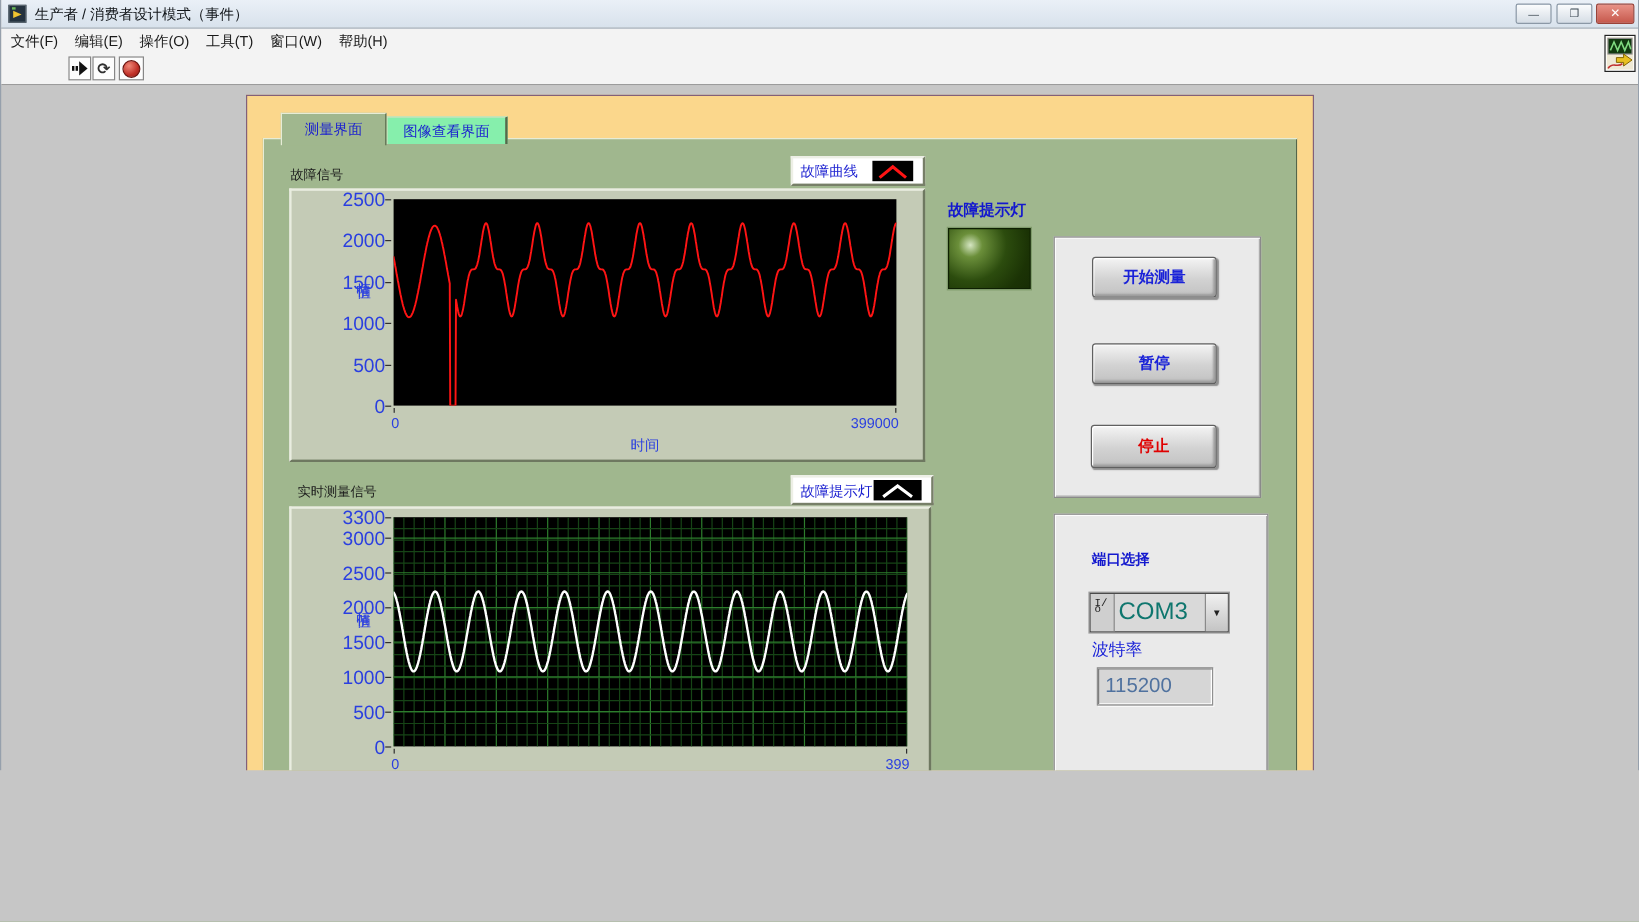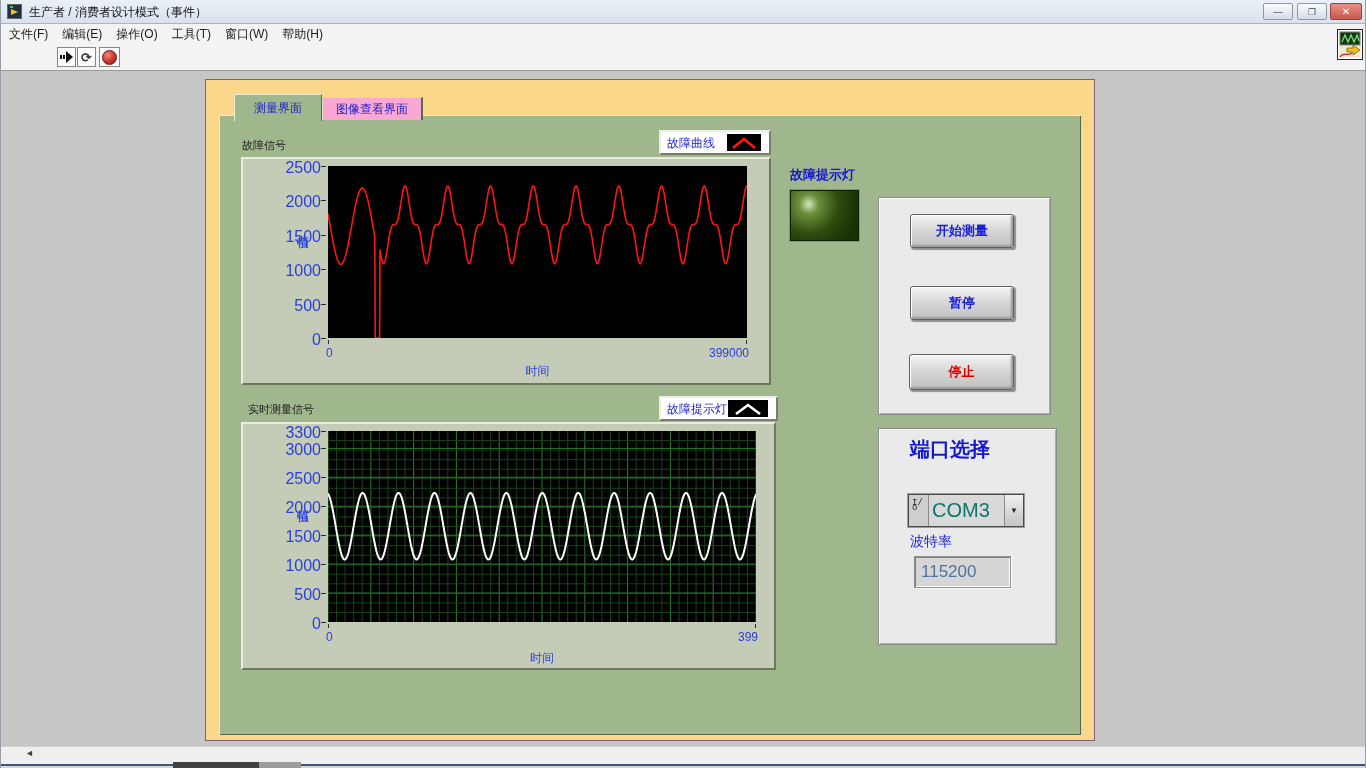--- a/index.html
+++ b/index.html
@@ -1,16 +1,16 @@
 <!DOCTYPE html>
 <html><head>
 <meta charset="utf-8">
 <style>
   html,body{margin:0;padding:0;background:#C6C6C6;}
-  #root{position:relative;width:1366px;height:768px;overflow:hidden;
+  #root{position:relative;width:1366px;height:642px;overflow:hidden;
         font-family:"Liberation Sans","DejaVu Sans",sans-serif;
         background:#C6C6C6;border-left:1px solid #96A0AC;border-right:1px solid #96A0AC;box-sizing:border-box;}
   .abs{position:absolute;}
   
   .titlebar{left:0;top:0;width:1366px;height:23px;background:linear-gradient(#EAF0F7,#D8E2EC);
             border-bottom:1px solid #A9B4C0;}
   .tb-icon{left:6px;top:4px;width:15px;height:15px;background:#24323F;border:1px solid #5A6670;box-sizing:border-box;}
   .tb-icon .ar{position:absolute;left:3px;top:4px;width:0;height:0;border-left:7px solid #F0C330;
                border-top:3px solid transparent;border-bottom:3px solid transparent;}
   .tb-icon .dot{position:absolute;left:2px;top:1px;width:3px;height:2px;background:#69B956;}
@@ -30,21 +30,21 @@
   .abort-dot{width:13px;height:13px;border-radius:50%;border:1px solid #6A1410;
              background:radial-gradient(circle at 35% 30%,#F08878,#C03028 60%,#8E1E18);}
   .vi-icon{left:1336px;top:29px;width:26px;height:31px;background:#FFF;border:1px solid #222;box-sizing:border-box;z-index:6;}
   
   .frame{left:204px;top:79px;width:890px;height:662px;background:#FBD78C;border:1px solid #82607A;box-sizing:border-box;}
   .content{left:218px;top:115px;width:862px;height:620px;background:#A0B78E;z-index:1;
            box-shadow:inset 1px 1px 0 #E6ECD6,inset -1px -1px 0 #55654A;}
   .tab{box-sizing:border-box;font-size:12px;color:#1A1FD0;display:flex;align-items:center;justify-content:center;}
   .tab-active{left:233px;top:94px;width:88px;height:27px;background:#A0B78E;z-index:4;
               border-top:1px solid #E6ECD6;border-left:1px solid #E6ECD6;border-right:1px solid #5A6B4E;}
-  .tab-inactive{left:321px;top:97px;width:101px;height:23px;background:#f9a8d4;z-index:2;
+  .tab-inactive{left:321px;top:97px;width:101px;height:23px;background:#86efac;z-index:2;
               border-top:1px solid #D4DFC2;border-left:1px solid #D4DFC2;border-right:2px solid #57684B;}
   .main-title{left:528px;top:87px;width:280px;text-align:center;font-size:18px;font-weight:bold;
               letter-spacing:6px;color:#0B12C8;z-index:3;white-space:nowrap;}
   
   .chart-box{background:#C4CBB6;border:2px solid;border-color:#E9EDE0 #6E7860 #6E7860 #E9EDE0;box-sizing:border-box;z-index:2;}
   .chart-label{font-size:11px;color:#1B1B1B;z-index:3;}
   .legend{background:#ffffff;border:2px solid;border-color:#EDEFE6 #777F68 #777F68 #EDEFE6;box-sizing:border-box;z-index:3;}
   .legend .lg-label{position:absolute;left:6px;top:3px;font-size:12px;color:#1A1FD0;}
   .legend .lg-box{position:absolute;background:#000;display:flex;align-items:center;justify-content:center;}
   .tick-y{position:absolute;width:46px;text-align:right;font-size:16px;color:#2A3FE0;z-index:3;}
@@ -180,21 +180,21 @@
     <span style="color: rgb(26, 34, 216);">开始测量</span>
   </div>
   <div class="abs btn3d" style="left:909px;top:286px;width:104px;height:34px;">
     <span style="color: rgb(26, 34, 216);">暂停</span>
   </div>
   <div class="abs btn3d" style="left:908px;top:354px;width:105px;height:36px;">
     <span style="color: rgb(224, 0, 0);">停止</span>
   </div>
 
   <div class="abs panel" style="left:877px;top:428px;width:179px;height:217px;"></div>
-  <div class="abs blue-label" style="left:909px;top:436px;font-size:20px;text-align:right;">端口选择</div>
+  <div class="abs blue-label" style="left:909px;top:458px;font-size:12px;text-align:right;">端口选择</div>
   <div class="abs combo">
     <div class="io">I/o</div>
     <div class="val">COM3</div>
     <div class="drop">
         <span>▼</span>
       </div>
   </div>
   <div class="abs" style="left:909px;top:533px;font-size:14px;color:#1A22D8;z-index:3;">波特率</div>
   <div class="abs baud-box">
       <span>115200</span>

